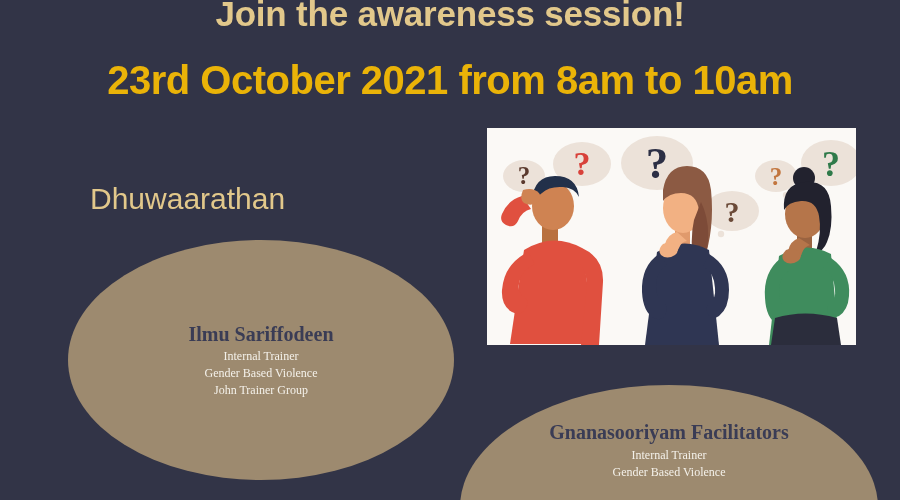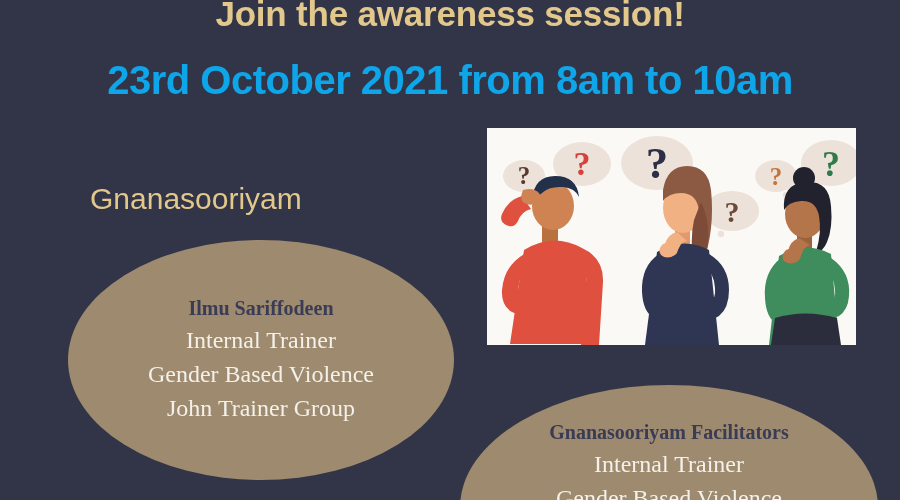--- a/index.html
+++ b/index.html
@@ -30,21 +30,21 @@
     white-space:nowrap;
   }
   .subheadline {
     position:absolute;
     top:58px; left:0; width:900px;
     text-align:center;
     font-family:"Liberation Sans", sans-serif;
     font-size:40px;
     font-weight:700;
     letter-spacing:-0.5px;
-    color:#0ea5e9;
+    color:#eab308;
     white-space:nowrap;
   }
   .section-title {
     position:absolute;
     top:182px; left:90px;
     font-family:"Liberation Sans", sans-serif;
     font-size:30px;
     font-weight:400;
     color:#e2c88b;
     white-space:nowrap;
@@ -68,21 +68,21 @@
     font-family:"Liberation Serif", serif;
     font-weight:700;
     font-size:20px;
     color:#3a3c55;
     line-height:1.38;
     white-space:nowrap;
   }
   .fac-line {
     font-family:"Liberation Serif", serif;
     font-weight:400;
-    font-size:24px;
+    font-size:12px;
     color:#f4f1ea;
     line-height:1.42;
     white-space:nowrap;
   }
 
   
   #illustration {
     position:absolute;
     left:487px; top:128px;
     width:369px; height:217px;
@@ -93,21 +93,21 @@
 </style>
 </head>
 <body>
 
 <div id="poster">
 
   <div class="headline">Join the awareness session!</div>
 
   <div class="subheadline">23rd October 2021 from 8am to 10am</div>
 
-  <div class="section-title">Gnanasooriyam</div>
+  <div class="section-title">Dhuwaarathan</div>
 
   <div class="ellipse" id="ellipse-1">
     <div class="fac-name">Ilmu Sariffodeen</div>
     <div class="fac-line">Internal Trainer</div>
     <div class="fac-line">Gender Based Violence</div>
     <div class="fac-line">John Trainer Group</div>
   </div>
 
   <div class="ellipse" id="ellipse-2">
     <div class="fac-name">Gnanasooriyam Facilitators</div>

